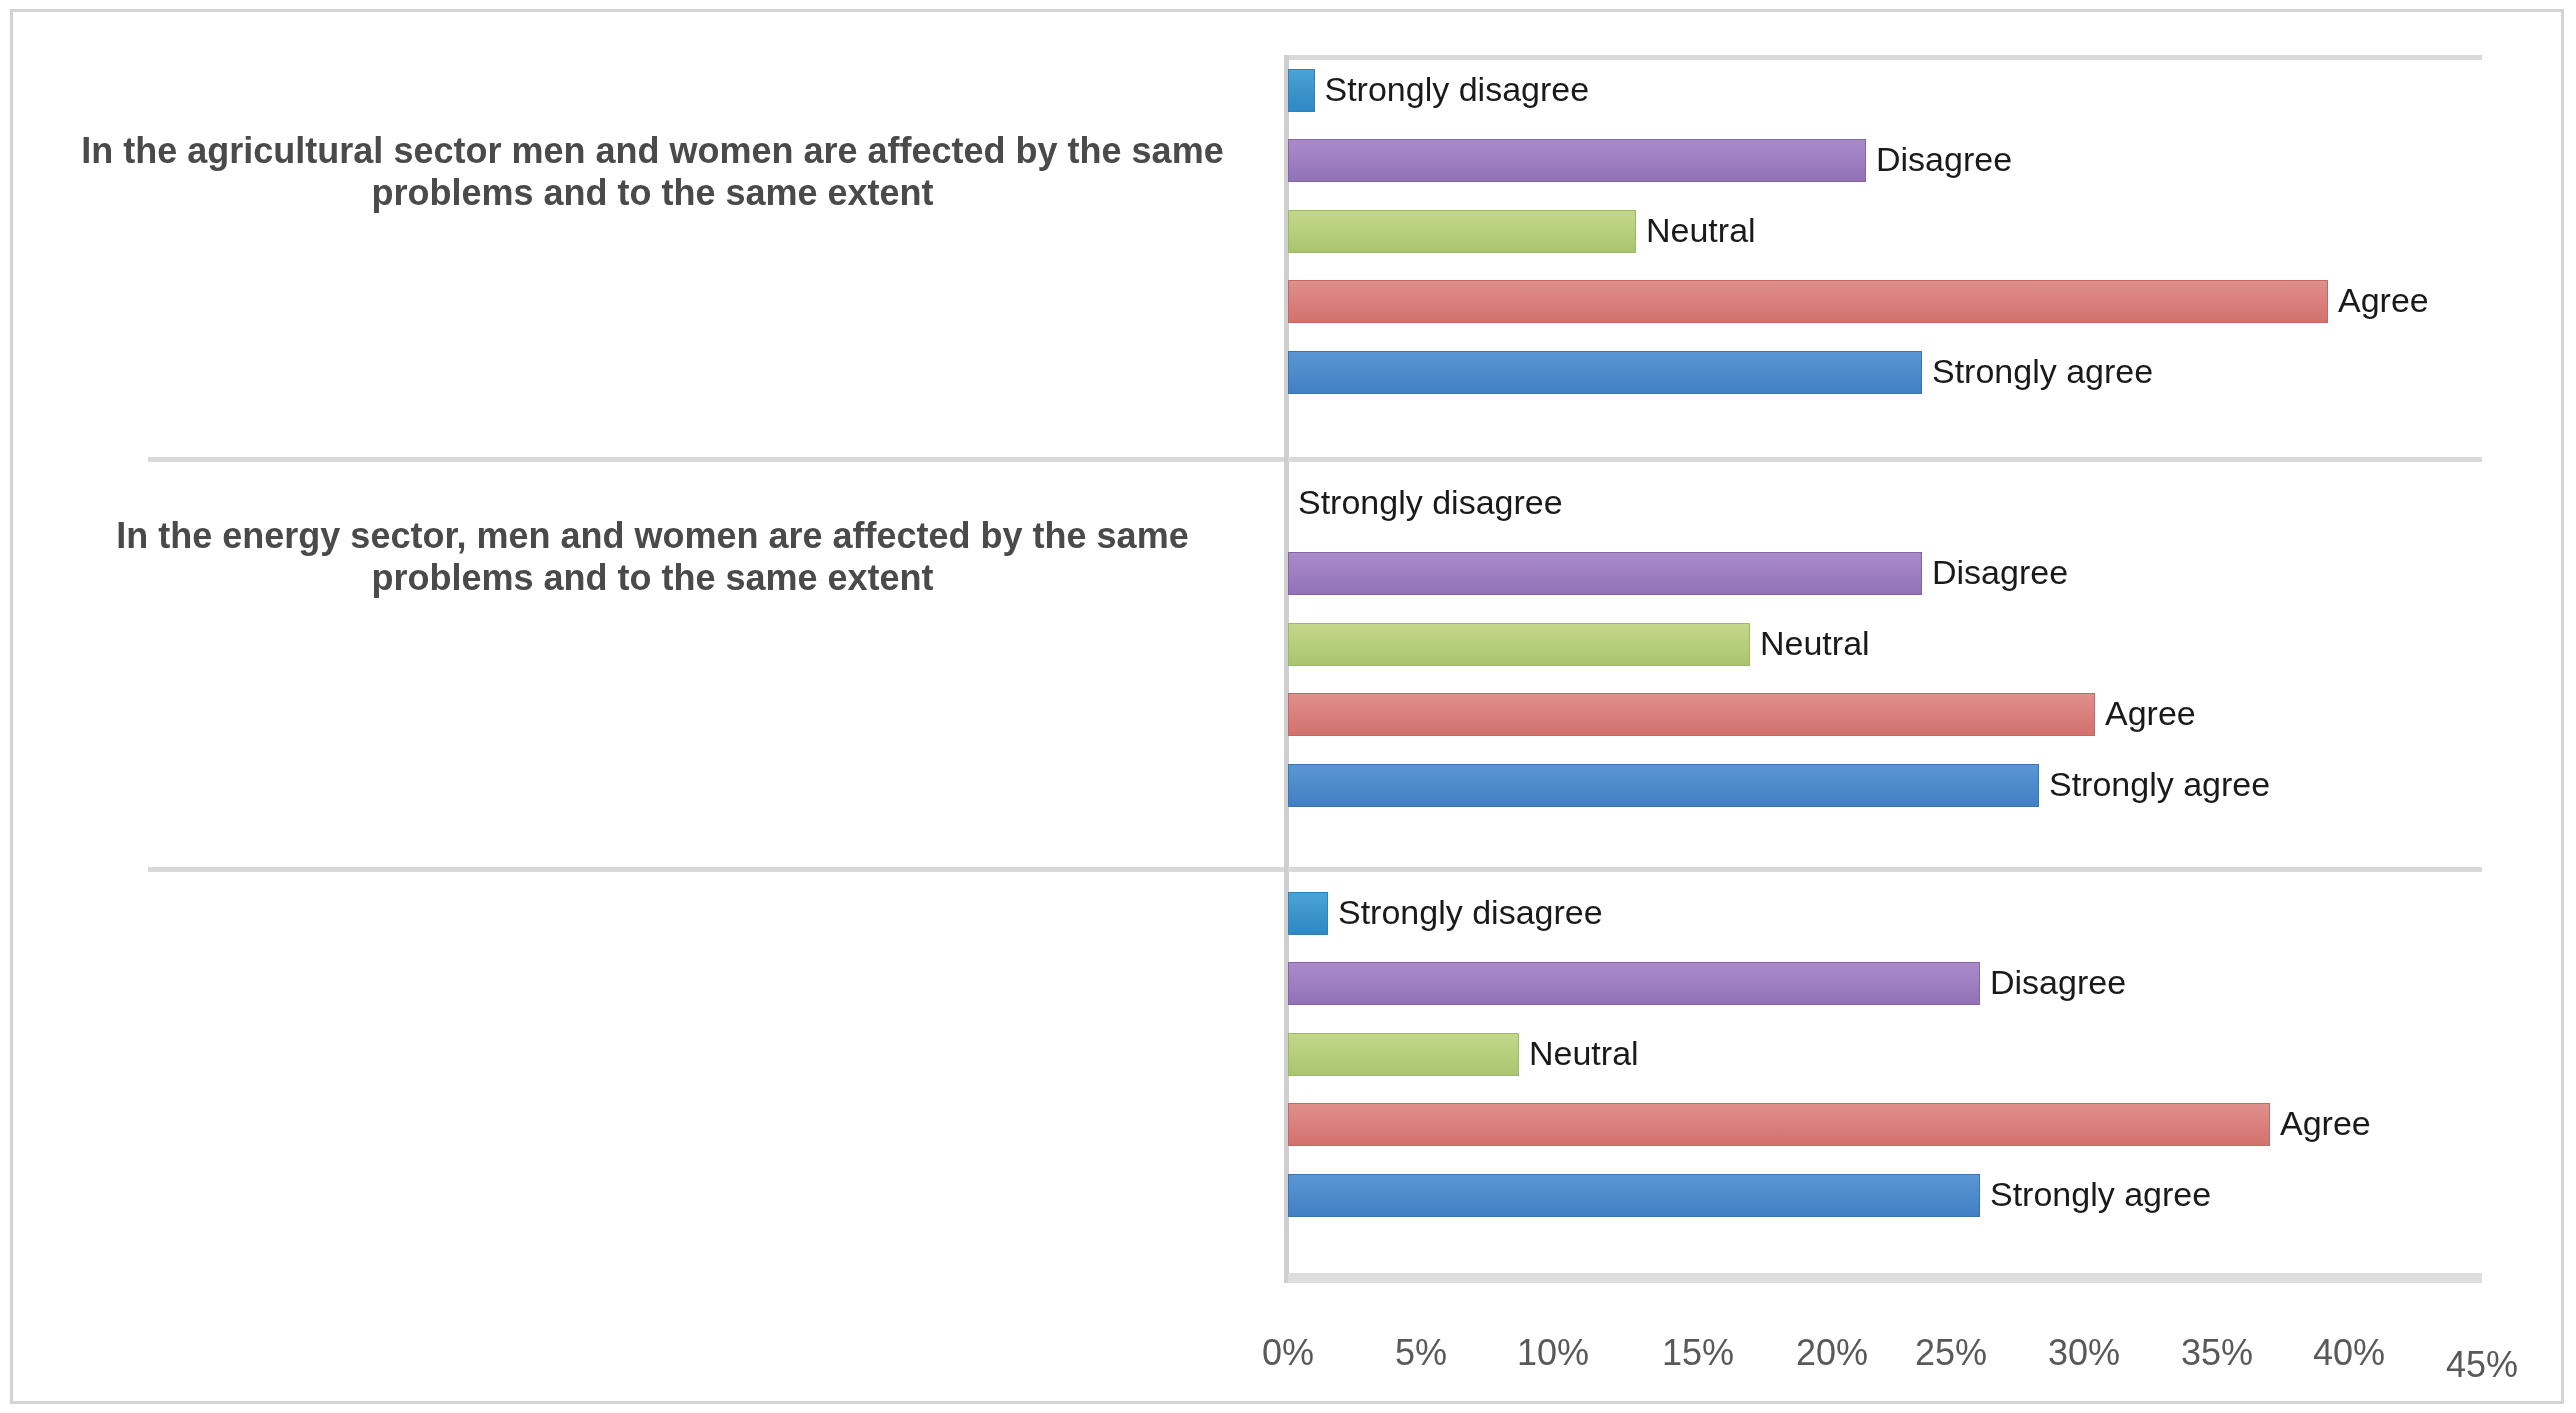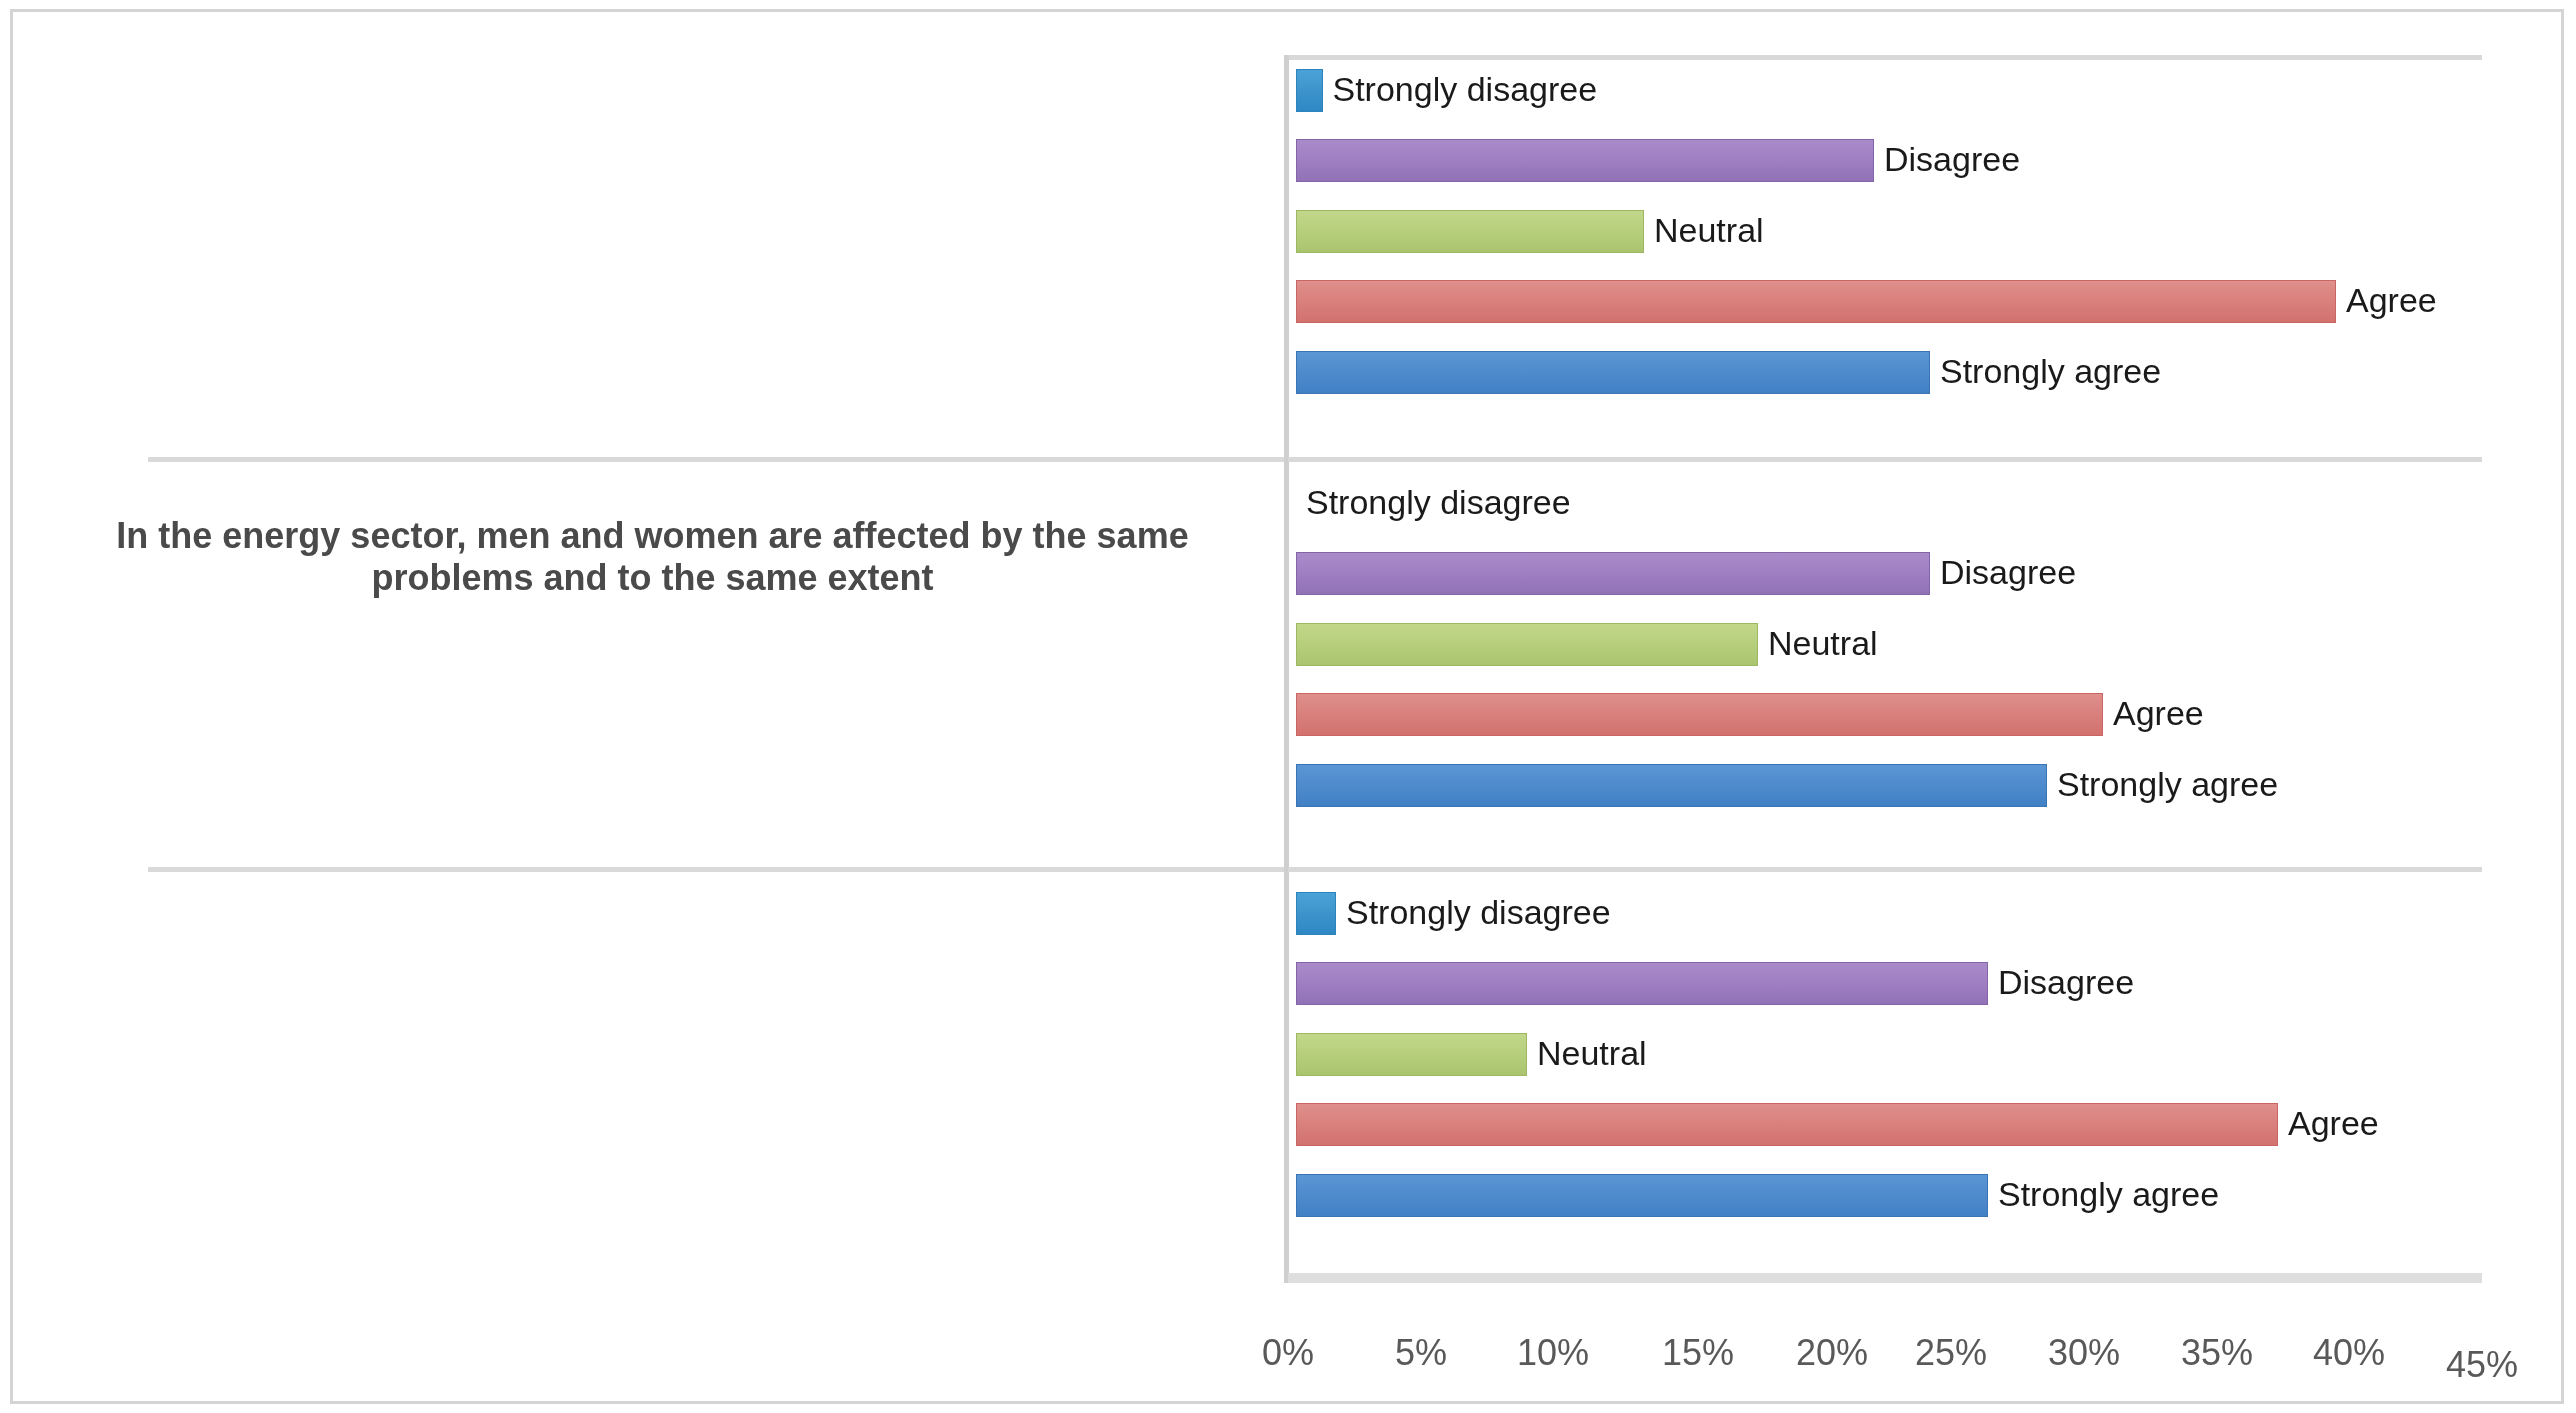--- a/index.html
+++ b/index.html
@@ -95,21 +95,21 @@
   }
   .group-sep {
     position: absolute;
     left: 0;
     width: 1194px;
     height: 5px;
     background: #d9d9d9;
   }
   .group {
     position: absolute;
-    left: 8px;
+    left: 0;
     width: 1194px;
   }
   .bar-row {
     position: relative;
     width: 100%;
   }
   .bar {
     position: absolute;
     left: 0;
     top: 0;
@@ -167,20 +167,21 @@
 </style>
 </head>
 <body>
 
 <div id="page">
   <div class="outer-frame">
 
     <div class="chart-area">
 
       <div class="cat-label-col">
+        <div class="cat-label" id="cat-0" style="top: 75px;">In the agricultural sector men and women are affected by the same problems and to the same extent</div>
         <div class="cat-label" id="cat-1" style="top: 460px;">In the energy sector, men and women are affected by the same problems and to the same extent</div>
         <div class="cat-sep" id="cat-sep-0" style="top: 402px;"></div>
         <div class="cat-sep" id="cat-sep-1" style="top: 812px;"></div>
       </div>
 
       <div class="plot">
         <div class="plot-top-border"></div>
         <div class="axis-line"></div>
         <div class="plot-bottom-border"></div>
         <div id="groups-container">

